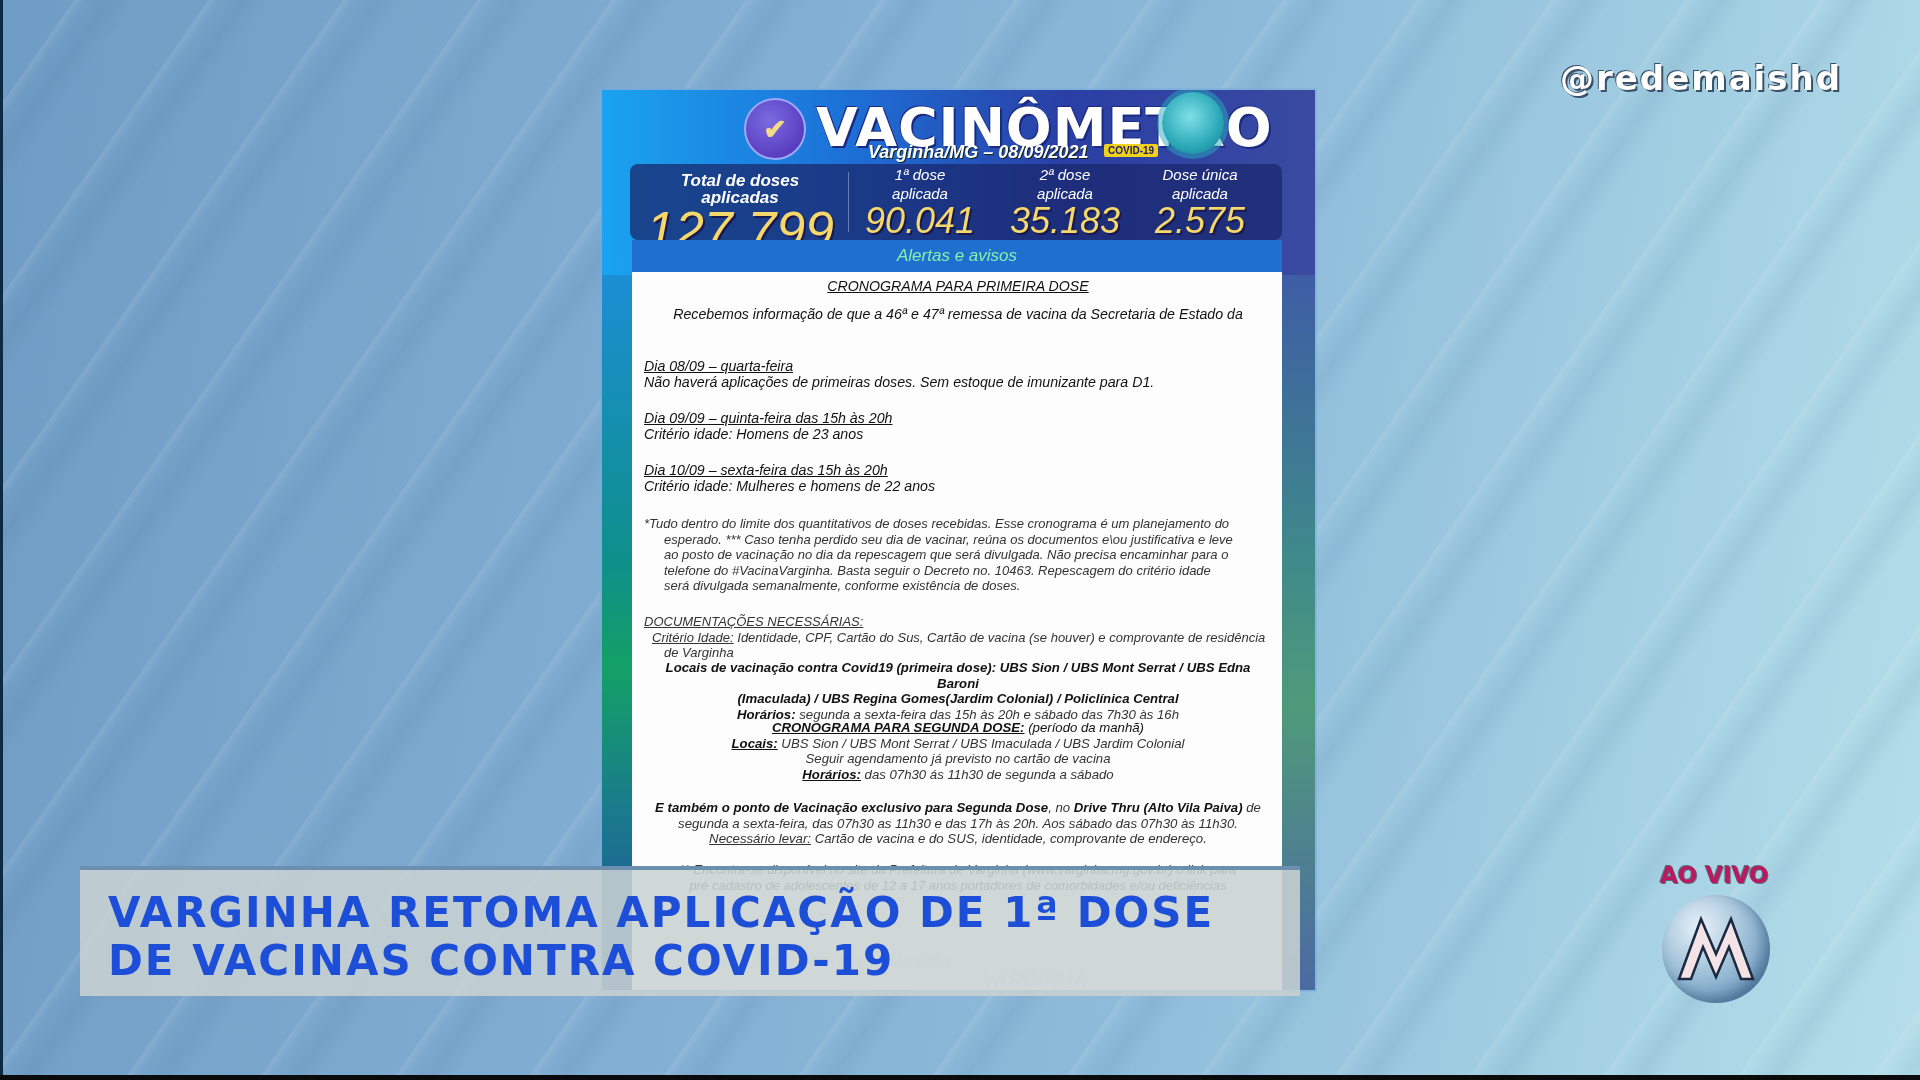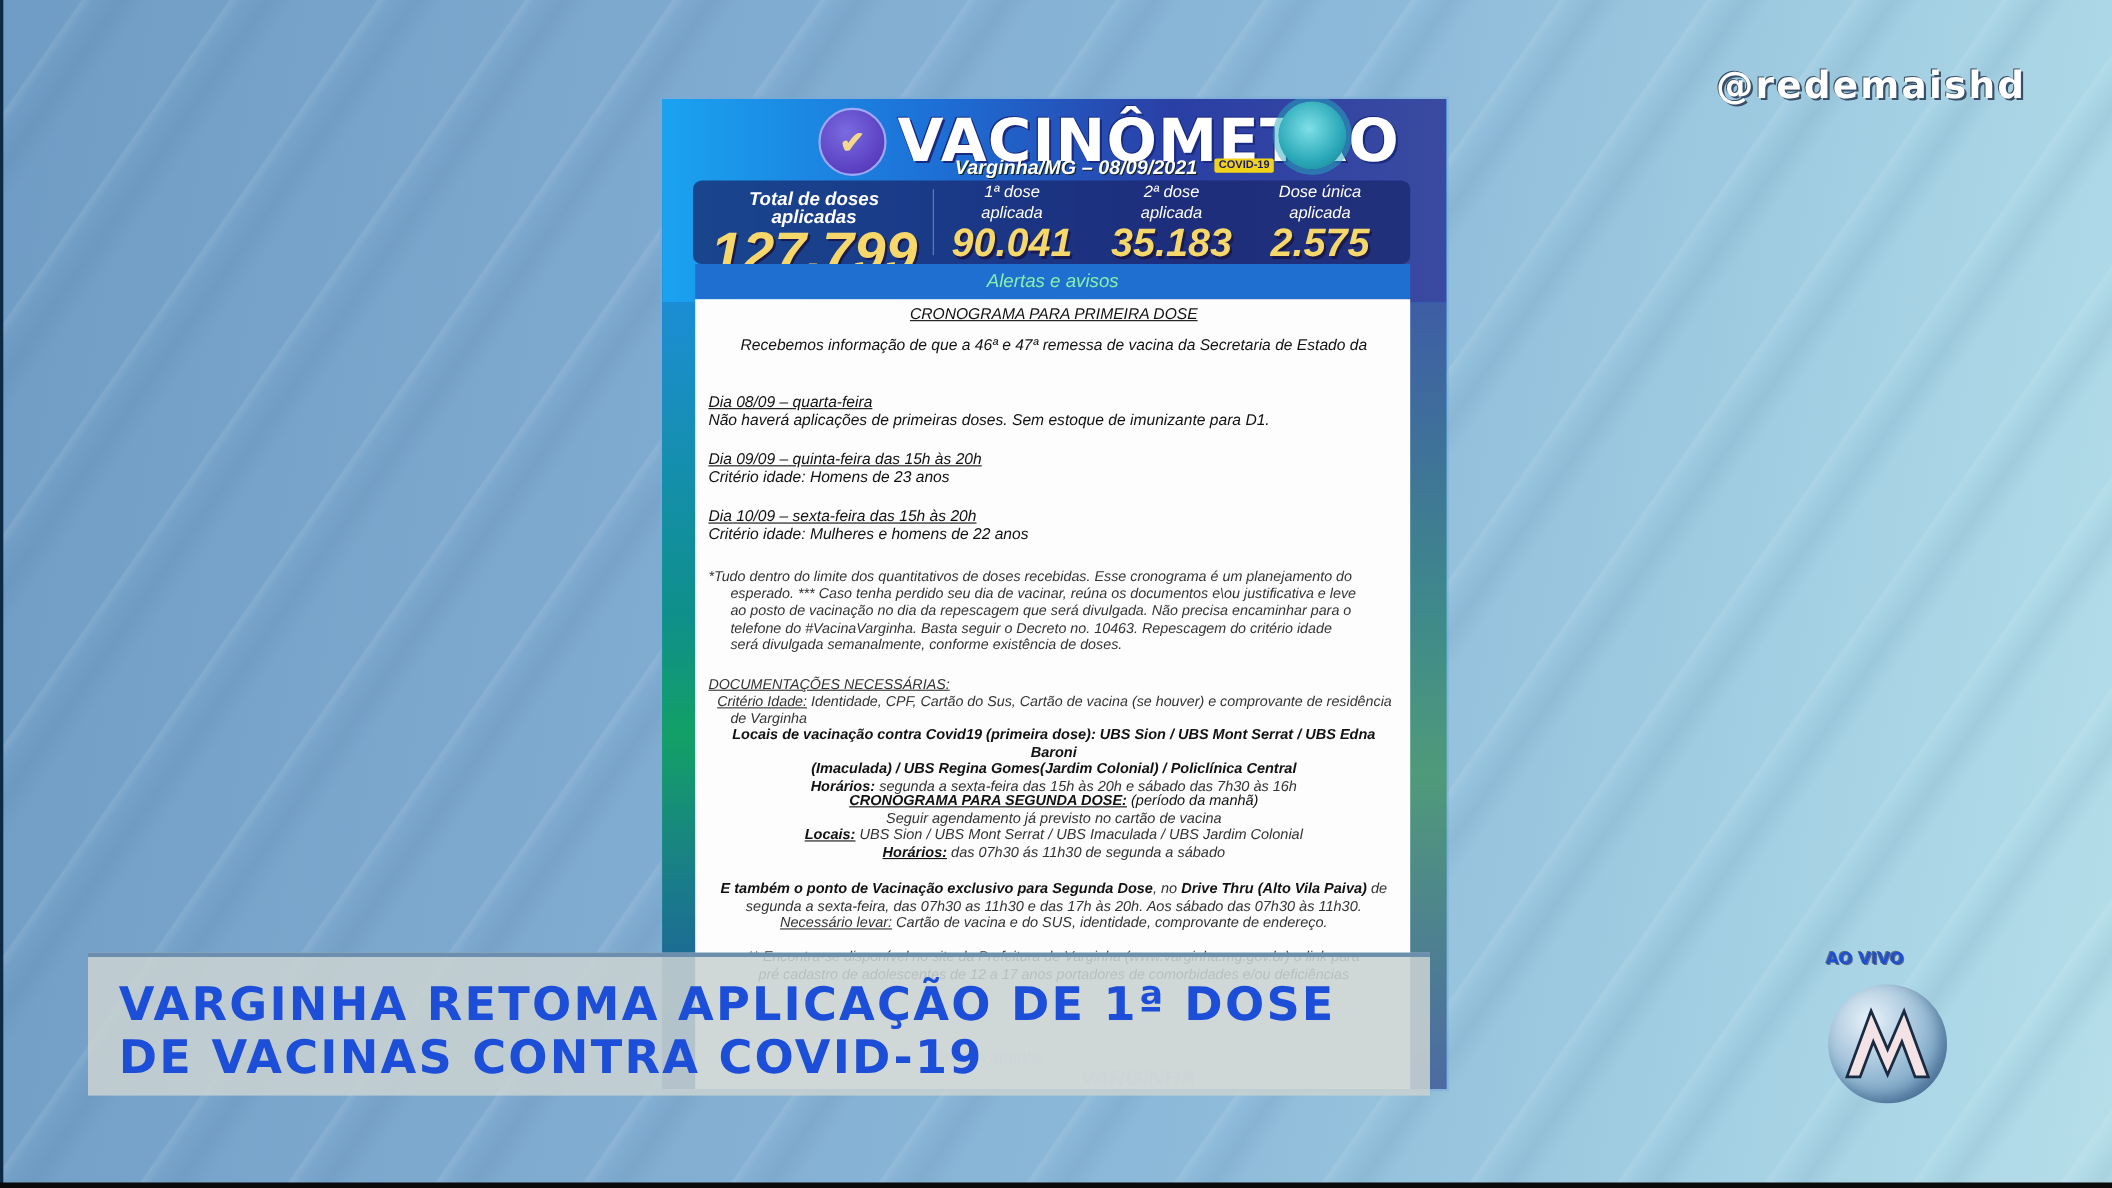--- a/index.html
+++ b/index.html
@@ -57,21 +57,21 @@
   .covid-badge {
     position:absolute; left:502px; top:54px; background:#f1d21a; color:#1a1a6a;
     font-size:10px; font-weight:bold; padding:1px 4px; border-radius:2px;
   }
   .stats {
     position:absolute; left:28px; top:74px; width:652px; height:76px;
     background: rgba(25,40,110,0.75); border-radius:8px;
   }
   .stat { position:absolute; top:0; text-align:center; color:#fff; }
   .stat .lbl { font-style:italic; font-size:15px; line-height:17px; }
-  .stat .val { font-style:italic; font-weight:bold; color:#f6d86a; text-shadow:2px 2px 0 #1a1a50; }
+  .stat .val { font-style:italic; font-weight:normal; color:#f6d86a; text-shadow:2px 2px 0 #1a1a50; }
   .stat.total { left:10px; width:200px; }
   .stat.total .lbl { font-size:17px; margin-top:8px; font-weight:bold; }
   .stat.total .val { font-size:52px; line-height:52px; margin-top:-2px; }
   .stat-divider { position:absolute; left:218px; top:8px; bottom:8px; width:1px; background:rgba(255,255,255,0.35); }
   .stat.d1 { left:225px; width:130px; }
   .stat.d2 { left:370px; width:130px; }
   .stat.du { left:505px; width:130px; }
   .stat.d1 .lbl, .stat.d2 .lbl, .stat.du .lbl { margin-top:2px; }
   .stat.d1 .val, .stat.d2 .val, .stat.du .val { font-size:36px; line-height:38px; }
 
@@ -101,21 +101,21 @@
   .lower-third .line {
     position:absolute; left:28px; color:#1d4ed8; font-weight:bold;
     font-size:42px; letter-spacing:2px; font-family:"DejaVu Sans", sans-serif;
   }
   .handle {
     position:absolute; left:1560px; top:58px; color:#fff; font-size:34px; font-weight:bold;
     letter-spacing:2px; font-family:"DejaVu Sans", sans-serif;
     text-shadow: 2px 2px 0 #3a5068, -1px -1px 0 #3a5068;
   }
   .ao-vivo {
-    position:absolute; left:1660px; top:862px; color:#1d4ed8; font-size:15px; font-weight:bold;
+    position:absolute; left:1660px; top:862px; color:#be185d; font-size:23px; font-weight:bold;
     font-family:"DejaVu Sans", sans-serif; text-shadow:1px 1px 0 #5a6e82, -1px -1px 0 #5a6e82;
   }
   .m-logo {
     position:absolute; left:1662px; top:895px; width:108px; height:108px; border-radius:50%;
     background: radial-gradient(circle at 35% 30%, #e8f2fa, #8fb5d0 55%, #4f7ea8 100%);
     box-shadow: inset -6px -6px 12px rgba(30,60,100,0.4);
     display:flex; align-items:center; justify-content:center;
   }
   .m-logo svg { width:90px; height:80px; }
 </style>
@@ -192,22 +192,22 @@
     </div>
 
     <div class="blk c" style="top:388px; font-size:13.2px; line-height:15.5px;">
       <p class="b">Locais de vacinação contra Covid19 (primeira dose): UBS Sion / UBS Mont Serrat / UBS Edna Baroni</p>
       <p class="b">(Imaculada) / UBS Regina Gomes(Jardim Colonial) / Policlínica Central</p>
       <p class="g"><span class="b" style="color:#111">Horários:</span><span> segunda a sexta-feira das 15h às 20h e sábado das 7h30 às 16h</span></p>
     </div>
 
     <div class="blk c" style="top:448px; font-size:13.2px; line-height:15.5px;">
       <p><span class="u b">CRONOGRAMA PARA SEGUNDA DOSE:</span><span> (período da manhã)</span></p>
+      <p class="g"><span class="u b" style="color:#111">Locais:</span><span> UBS Sion / UBS Mont Serrat / UBS Imaculada / UBS Jardim Colonial</span></p>
       <p class="g">Seguir agendamento já previsto no cartão de vacina</p>
-      <p class="g"><span class="u b" style="color:#111">Locais:</span><span> UBS Sion / UBS Mont Serrat / UBS Imaculada / UBS Jardim Colonial</span></p>
       <p class="g"><span class="u b" style="color:#111">Horários:</span><span> das 07h30 ás 11h30 de segunda a sábado</span></p>
     </div>
 
     <div class="blk c" style="top:528px; font-size:13.2px; line-height:15.5px;">
       <p><span class="b">E também o ponto de Vacinação exclusivo para Segunda Dose</span><span class="g">, no </span><span class="b">Drive Thru (Alto Vila Paiva)</span><span class="g"> de</span></p>
       <p class="g">segunda a sexta-feira, das 07h30 as 11h30 e das 17h às 20h. Aos sábado das 07h30 às 11h30.</p>
       <p class="g"><span class="u">Necessário levar:</span><span> Cartão de vacina e do SUS, identidade, comprovante de endereço.</span></p>
     </div>
 
     <div class="blk c g" style="top:590px; font-size:13px; line-height:15.5px;">

